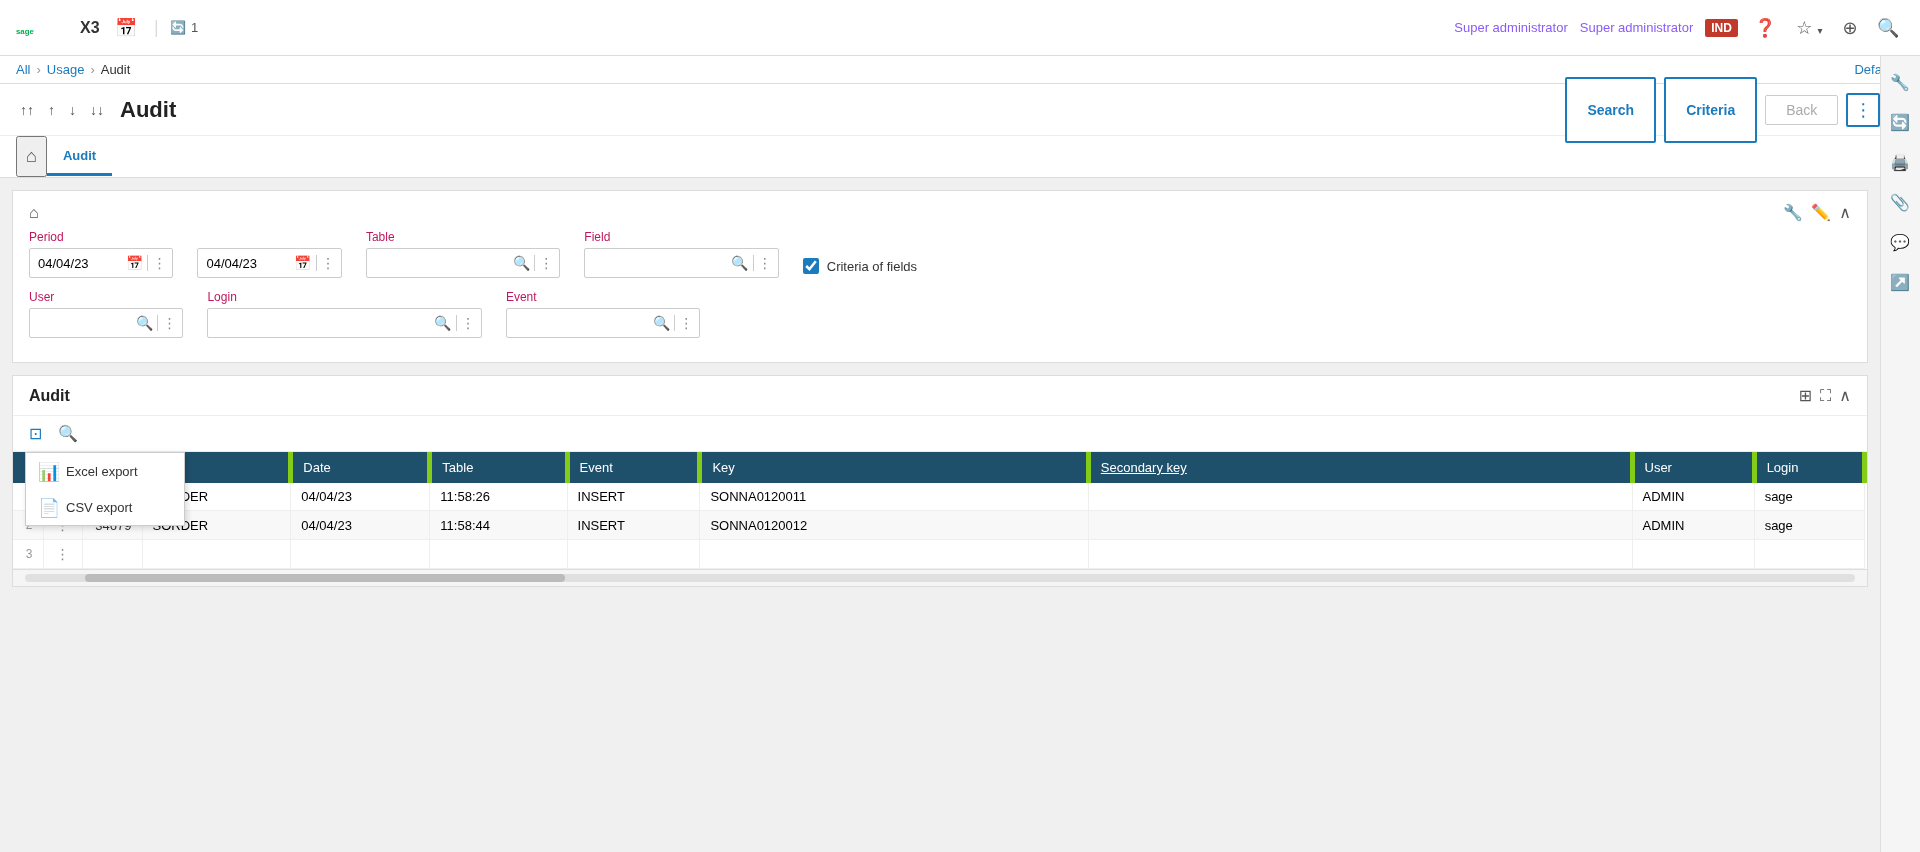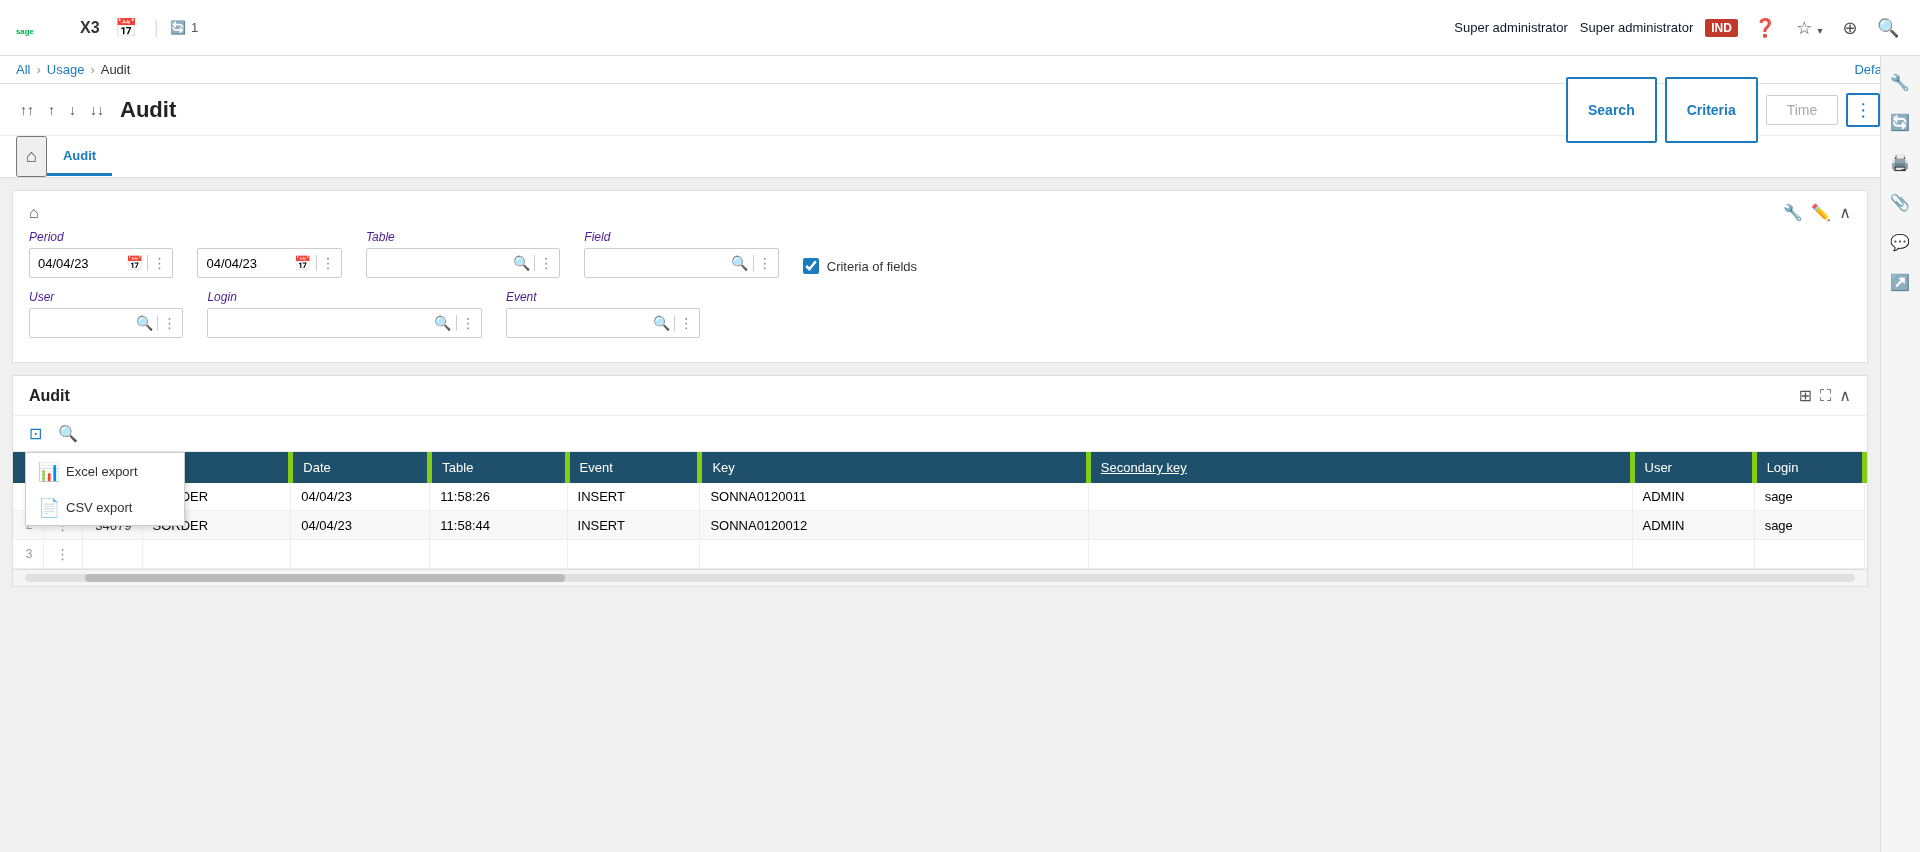--- a/index.html
+++ b/index.html
@@ -27,21 +27,21 @@
     }
     .nav-spacer { flex: 1; }
     .nav-sync {
       display: flex;
       align-items: center;
       gap: 4px;
       color: #555;
       font-size: 13px;
     }
     .nav-admin {
-      color: #0f172a;
+      color: #8b5cf6;
       font-size: 13px;
     }
     .nav-ind-badge {
       background: #c0392b;
       color: #fff;
       padding: 2px 6px;
       border-radius: 2px;
       font-size: 12px;
       font-weight: bold;
     }
@@ -212,23 +212,22 @@
       gap: 24px;
       margin-bottom: 12px;
     }
     .form-group {
       display: flex;
       flex-direction: column;
       gap: 4px;
     }
     .form-label {
       font-size: 12px;
-      color: #4c1d95;
+      color: #be185d;
       font-weight: normal;
-      font-style: italic;
     }
     .form-input-wrapper {
       display: flex;
       align-items: center;
       border: 1px solid #ccc;
       border-radius: 2px;
       background: #fff;
       height: 30px;
       padding: 0 4px;
     }
@@ -501,21 +500,21 @@
   <div class="sort-controls">
     <button class="sort-btn">↑↑</button>
     <button class="sort-btn">↑</button>
     <button class="sort-btn">↓</button>
     <button class="sort-btn">↓↓</button>
   </div>
   <h1 class="page-title">Audit</h1>
   <div class="header-buttons">
     <button class="btn-primary">Search</button>
     <button class="btn-primary">Criteria</button>
-    <button class="btn-secondary">Time</button>
+    <button class="btn-secondary">Back</button>
     <button class="btn-more">⋮</button>
     <button class="btn-expand">⊢</button>
   </div>
 </div>
 
 <div class="tab-bar">
   <button class="home-icon-tab">⌂</button>
   <div class="tab-item active">
     <span>Audit</span>
   </div>

